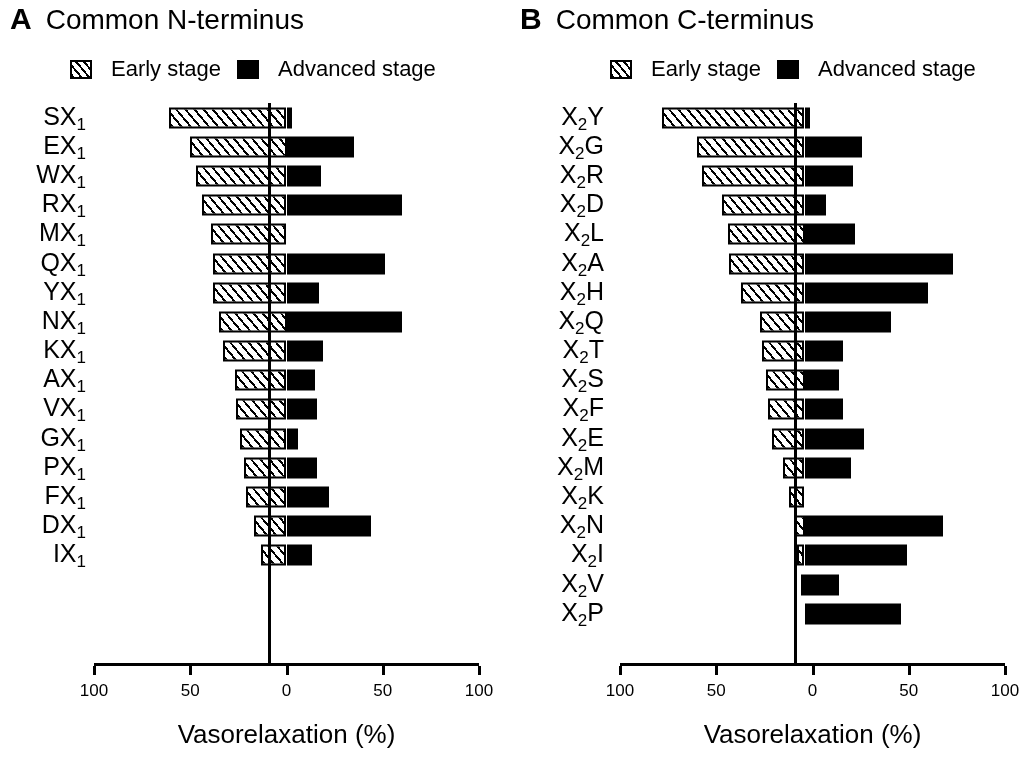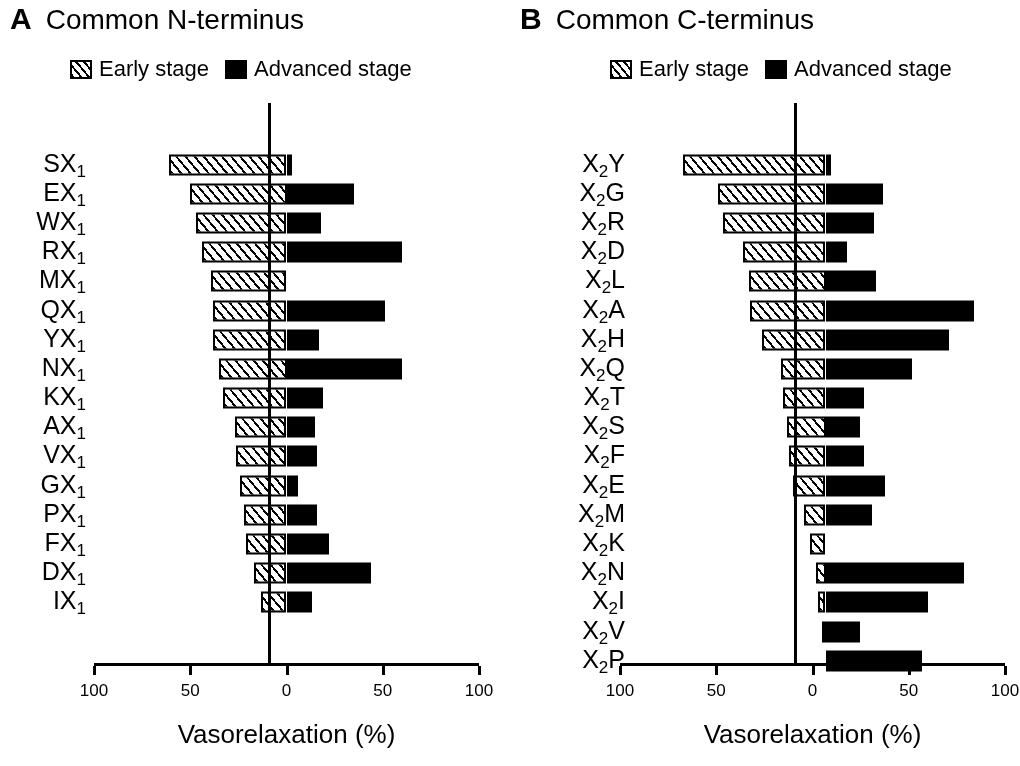--- a/index.html
+++ b/index.html
@@ -53,21 +53,21 @@
     display: flex;
     align-items: center;
     gap: 16px;
     font-size: 22px;
   }
   #legend-a { left: 70px; }
   #legend-b { left: 100px; }
   .legend-item {
     display: flex;
     align-items: center;
-    gap: 7px;
+    gap: 19px;
   }
   .swatch {
     width: 22px;
     height: 19px;
     border: 2px solid #000;
     box-sizing: border-box;
   }
   .swatch-hatch {
     background-color: #ffffff;
     background-image: repeating-linear-gradient(
@@ -84,24 +84,23 @@
   .plot {
     position: absolute;
     left: 0;
     top: 0;
     width: 510px;
     height: 766px;
   }
   .rows {
     position: absolute;
     top: 103px;
-    margin-top: 47px;
   }
   #rows-a { left: 94px; width: 385px; }
-  #rows-b { left: 123px; width: 385px; }
+  #rows-b { left: 102px; width: 385px; }
 
   .row {
     position: relative;
     height: 29.2px;
     display: block;
   }
   .row-label {
     position: absolute;
     right: 100%;
     top: 50%;

